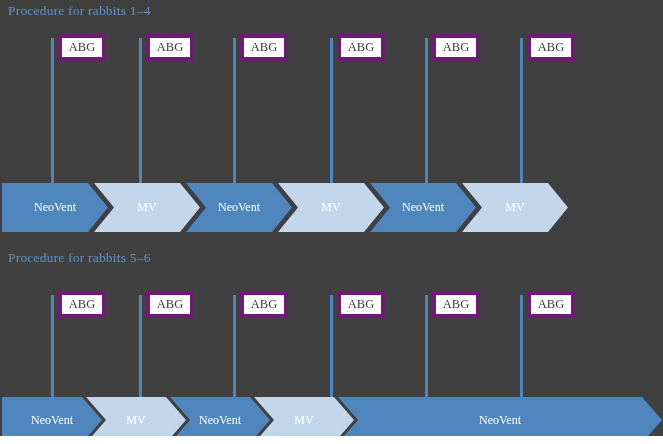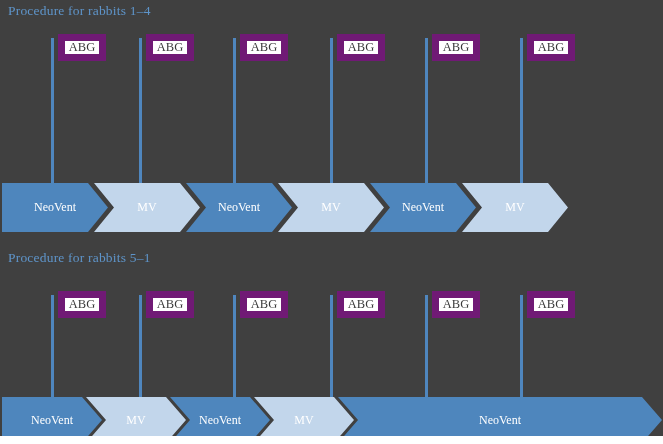--- a/index.html
+++ b/index.html
@@ -27,21 +27,21 @@
   .flag-pole {
     position: absolute;
     width: 3px;
     background: #4f86be;
   }
   .flag-box {
     position: absolute;
     width: 48px;
     height: 27px;
     box-sizing: border-box;
-    border: 7px solid #701a75;
+    border: 4px solid #701a75;
     background: #ffffff;
     display: flex;
     align-items: center;
     justify-content: center;
     font-size: 12.5px;
     color: #3a3a3a;
   }
   .chevron {
     position: absolute;
     display: flex;
@@ -85,21 +85,21 @@
   <div class="flag-pole" style="left:520px; top:38px; height:145px;"></div>
   <div class="flag-box" style="left:527px; top:34px;">ABG</div>
 
   <div class="chevron chev-first dark" style="left:2px;   top:183px; width:106px; height:49px;">NeoVent</div>
   <div class="chevron chev-mid light" style="left:94px;  top:183px; width:106px; height:49px;">MV</div>
   <div class="chevron chev-mid dark" style="left:186px; top:183px; width:106px; height:49px;">NeoVent</div>
   <div class="chevron chev-mid light" style="left:278px; top:183px; width:106px; height:49px;">MV</div>
   <div class="chevron chev-mid dark" style="left:370px; top:183px; width:106px; height:49px;">NeoVent</div>
   <div class="chevron chev-mid light" style="left:462px; top:183px; width:106px; height:49px;">MV</div>
 
-  <div class="section-title" style="top:250px;">Procedure for rabbits 5–1</div>
+  <div class="section-title" style="top:250px;">Procedure for rabbits 5–6</div>
 
   <div class="flag-pole" style="left:51px; top:295px; height:102px;"></div>
   <div class="flag-box" style="left:58px; top:291px;">ABG</div>
 
   <div class="flag-pole" style="left:139px; top:295px; height:102px;"></div>
   <div class="flag-box" style="left:146px; top:291px;">ABG</div>
 
   <div class="flag-pole" style="left:233px; top:295px; height:102px;"></div>
   <div class="flag-box" style="left:240px; top:291px;">ABG</div>
 

